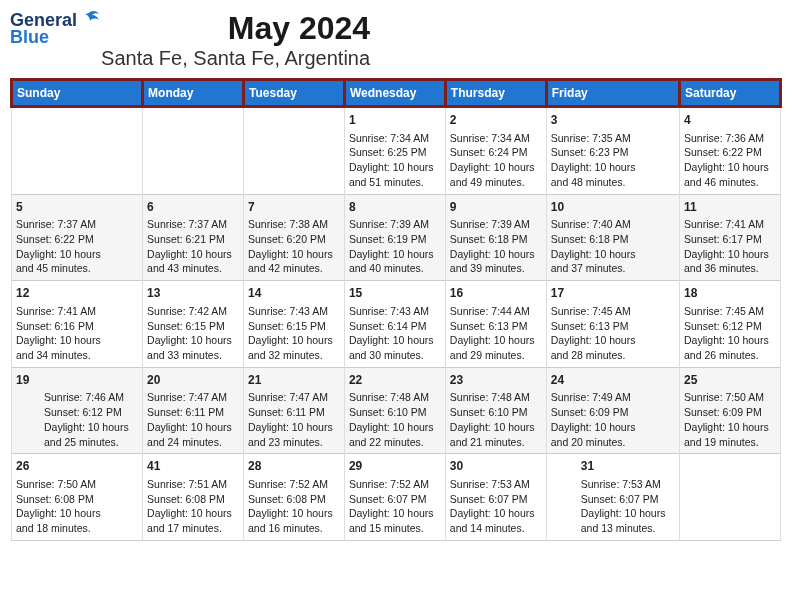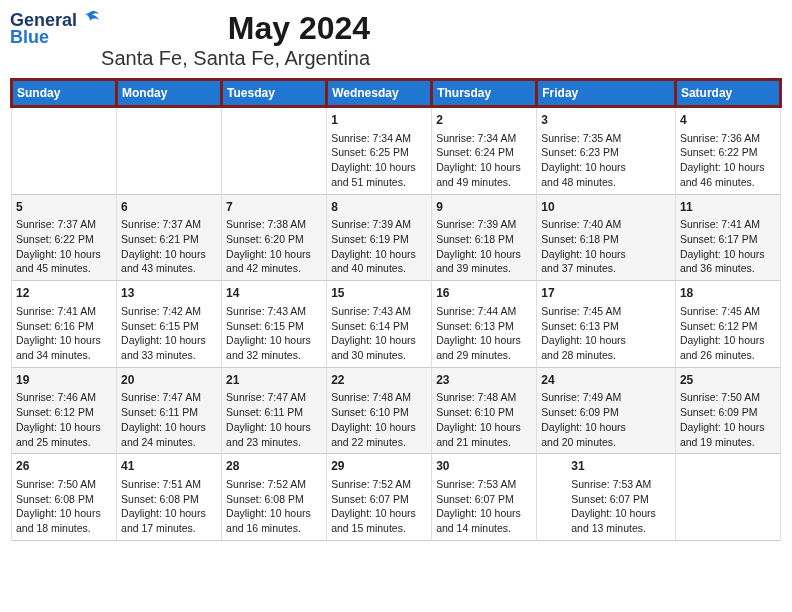--- a/index.html
+++ b/index.html
@@ -243,21 +243,21 @@
           <div class="day-num">18</div>
           <div class="day-info" style="white-space: pre-line;">Sunrise: 7:45 AM
 Sunset: 6:12 PM
 Daylight: 10 hours
 and 26 minutes.</div>
         </td>
       </tr>
       <tr>
         <td style="height: 80px;">
           <div class="day-num">19</div>
-          <div class="day-info" style="white-space: pre-line;">Sunrise: 7:46 AM
+          <div class="day-info" style="white-space: pre-line; margin-left: 28px;">Sunrise: 7:46 AM
 Sunset: 6:12 PM
 Daylight: 10 hours
 and 25 minutes.</div>
         </td>
         <td style="height: 80px; margin-left: 43px;">
           <div class="day-num">20</div>
           <div class="day-info" style="white-space: pre-line;">Sunrise: 7:47 AM
 Sunset: 6:11 PM
 Daylight: 10 hours
 and 24 minutes.</div>

